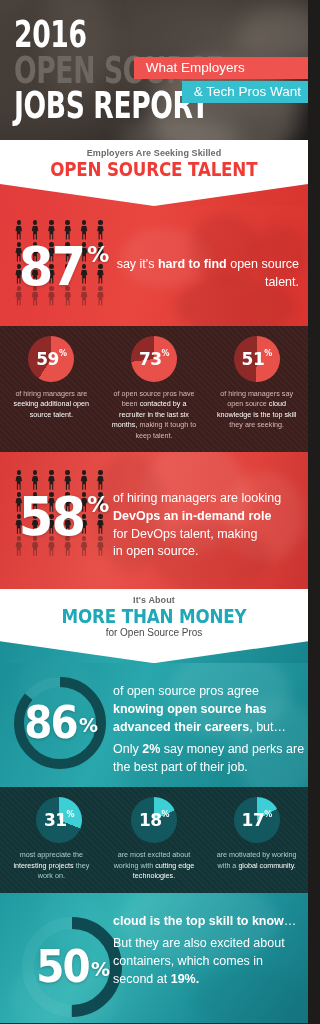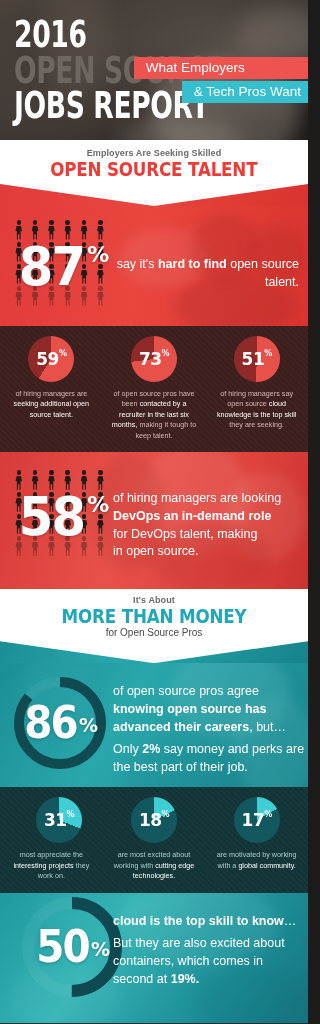--- a/index.html
+++ b/index.html
@@ -524,21 +524,21 @@
   </div>
 
   <div class="teal-block2" style="height:130px;">
     <div class="photo-overlay" style="opacity:.40;">
       <div class="ph" style="width:160px;height:80px;left:120px;top:-10px;background:rgba(190,245,245,.22);"></div>
       <div class="ph" style="width:110px;height:70px;left:10px;top:70px;background:rgba(150,235,235,.18);"></div>
       <div class="ph" style="width:120px;height:60px;left:190px;top:75px;background:rgba(10,95,105,.25);"></div>
       <div class="ph" style="width:60px;height:60px;left:40px;top:-8px;background:rgba(90,210,210,.20);"></div>
     </div>
 
-    <div class="donut" id="donut50" style="left: 22px; top: 4px; width: 100px; height: 100px; position: absolute;">
+    <div class="donut" id="donut50" style="left: 22px; top: 24px; width: 100px; height: 100px; position: absolute;">
         <svg width="100" height="100" viewBox="0 0 100 100">
           <circle cx="50" cy="50" r="44" fill="none" stroke="rgba(255,255,255,0.05)" stroke-width="12"></circle>
           <circle cx="50" cy="50" r="44" fill="none" stroke="#0f4a52" stroke-width="12" stroke-dasharray="138.23007675795088 138.23007675795088" transform="rotate(-90 50 50)"></circle>
         </svg>
         <div class="dlabel">
           <span class="num">50</span>
           <span class="sym">%</span>
         </div>
       </div>
 

